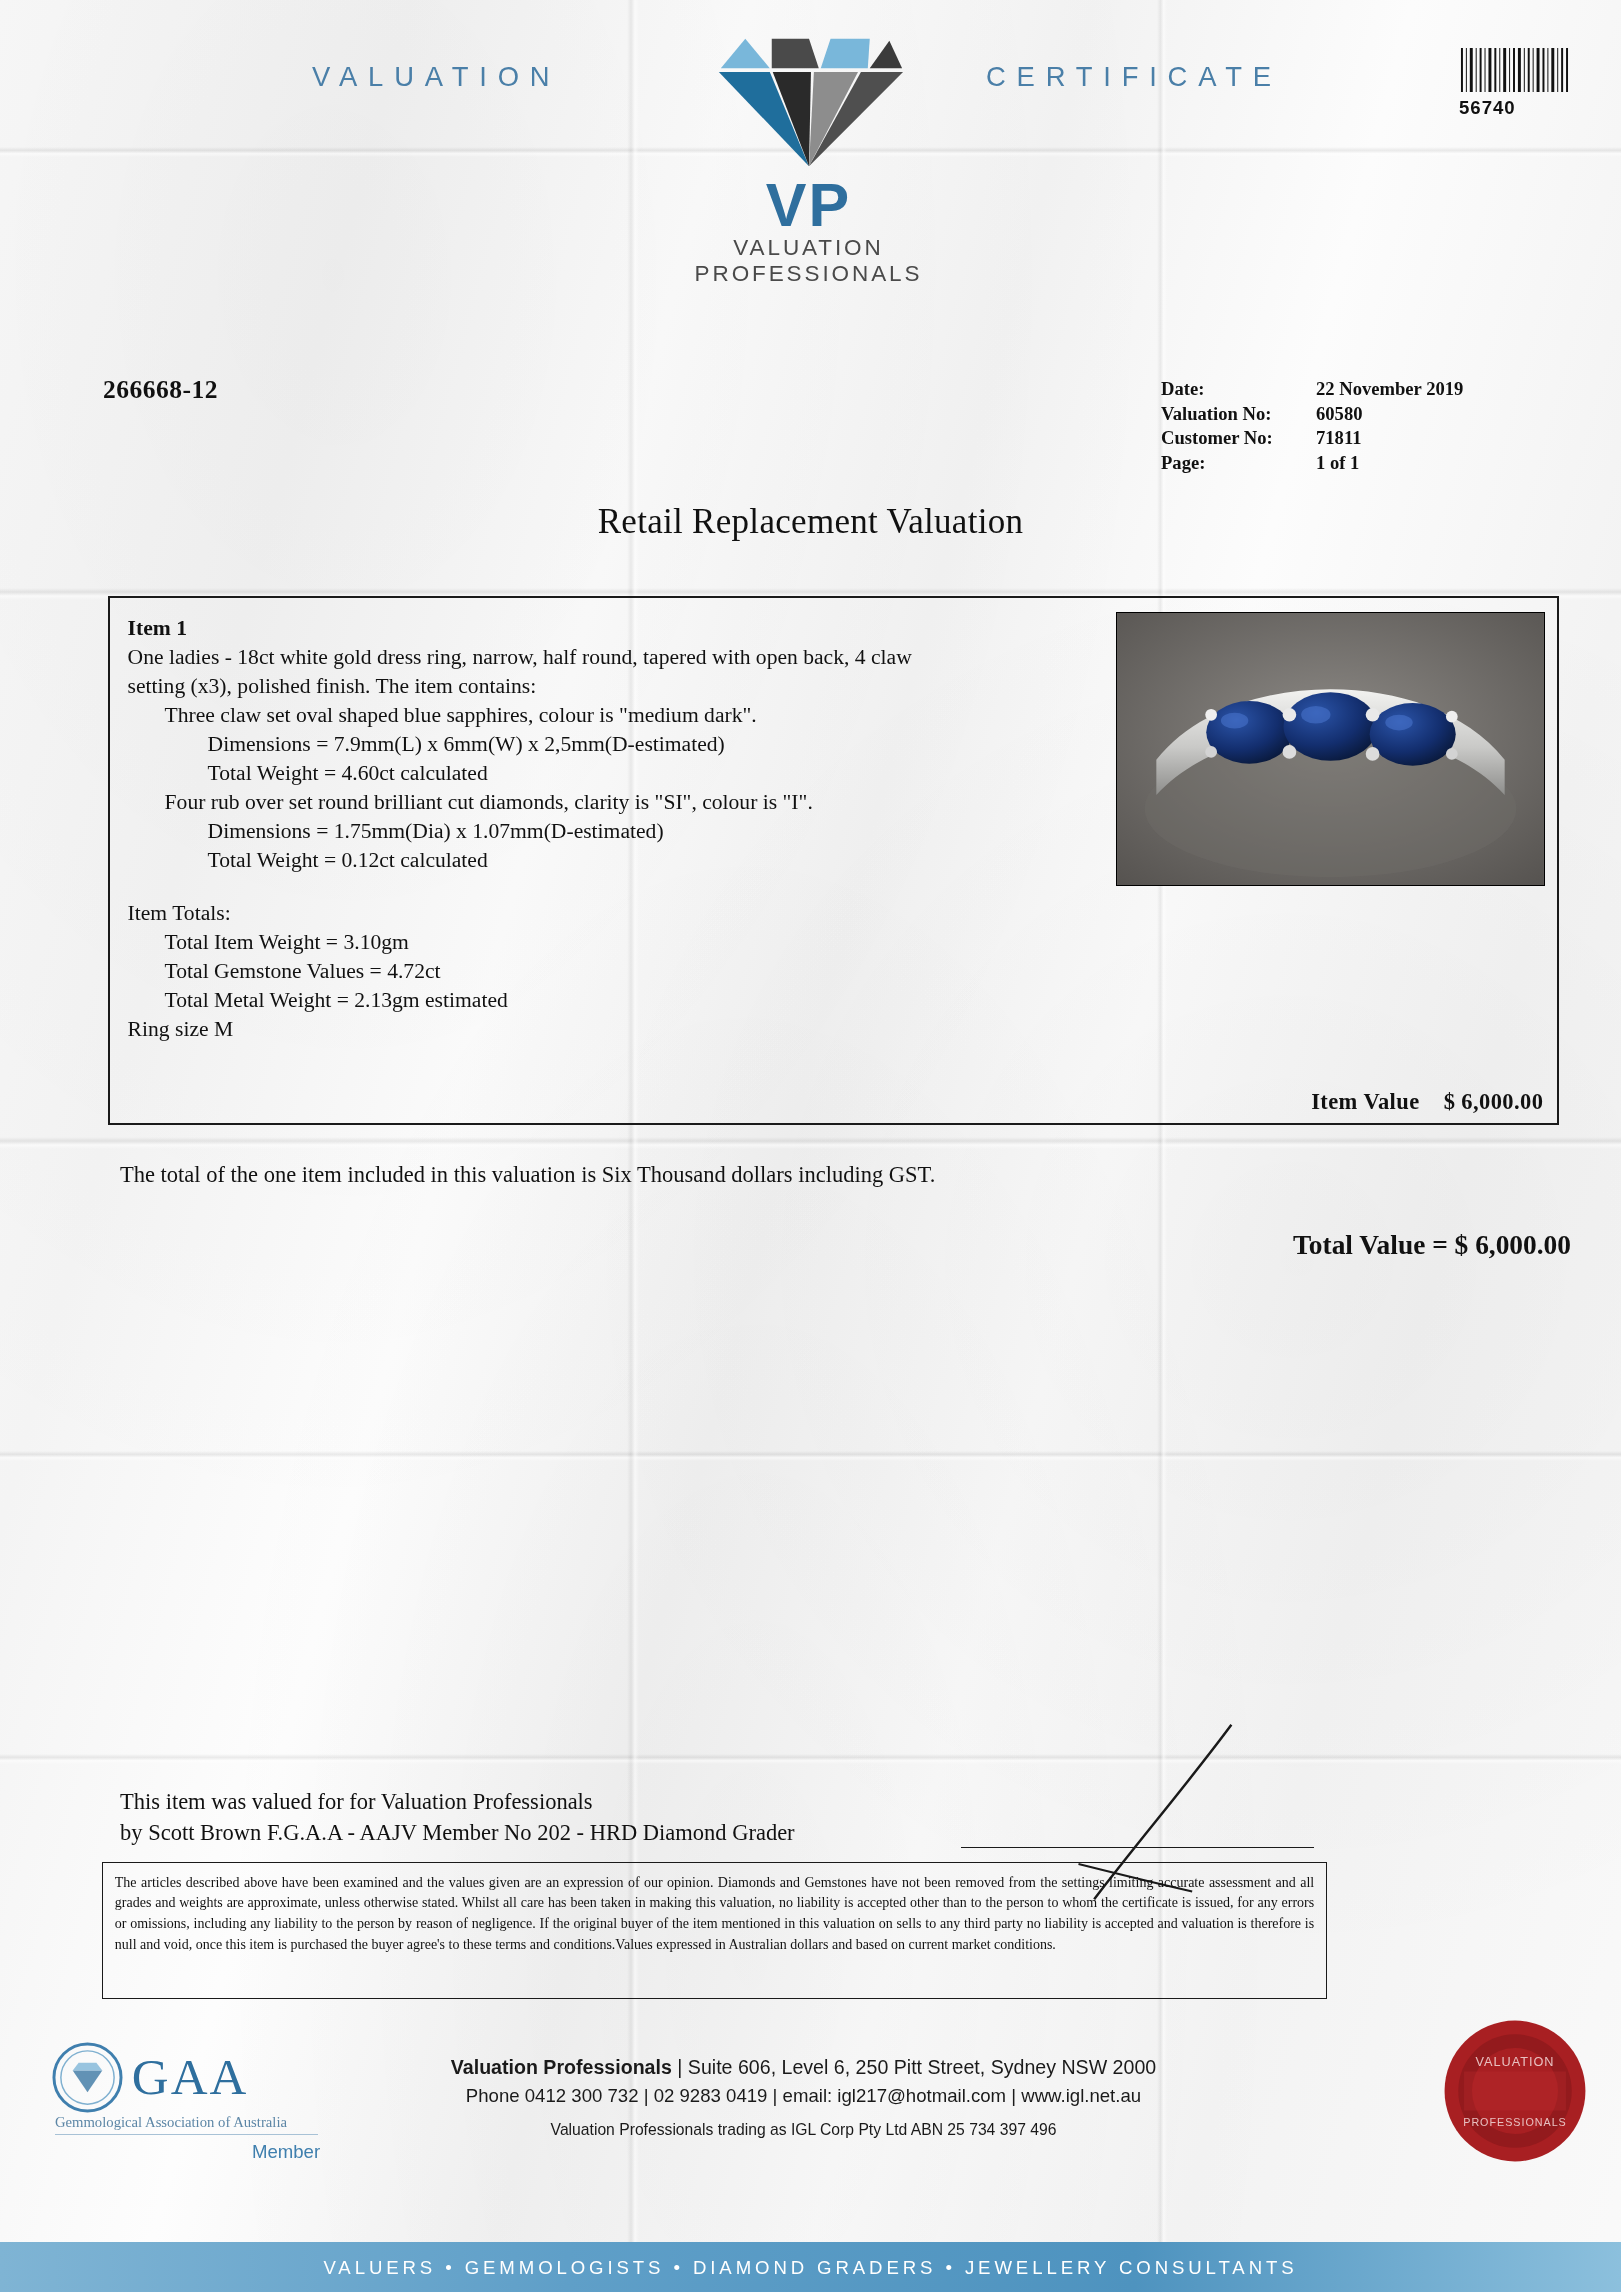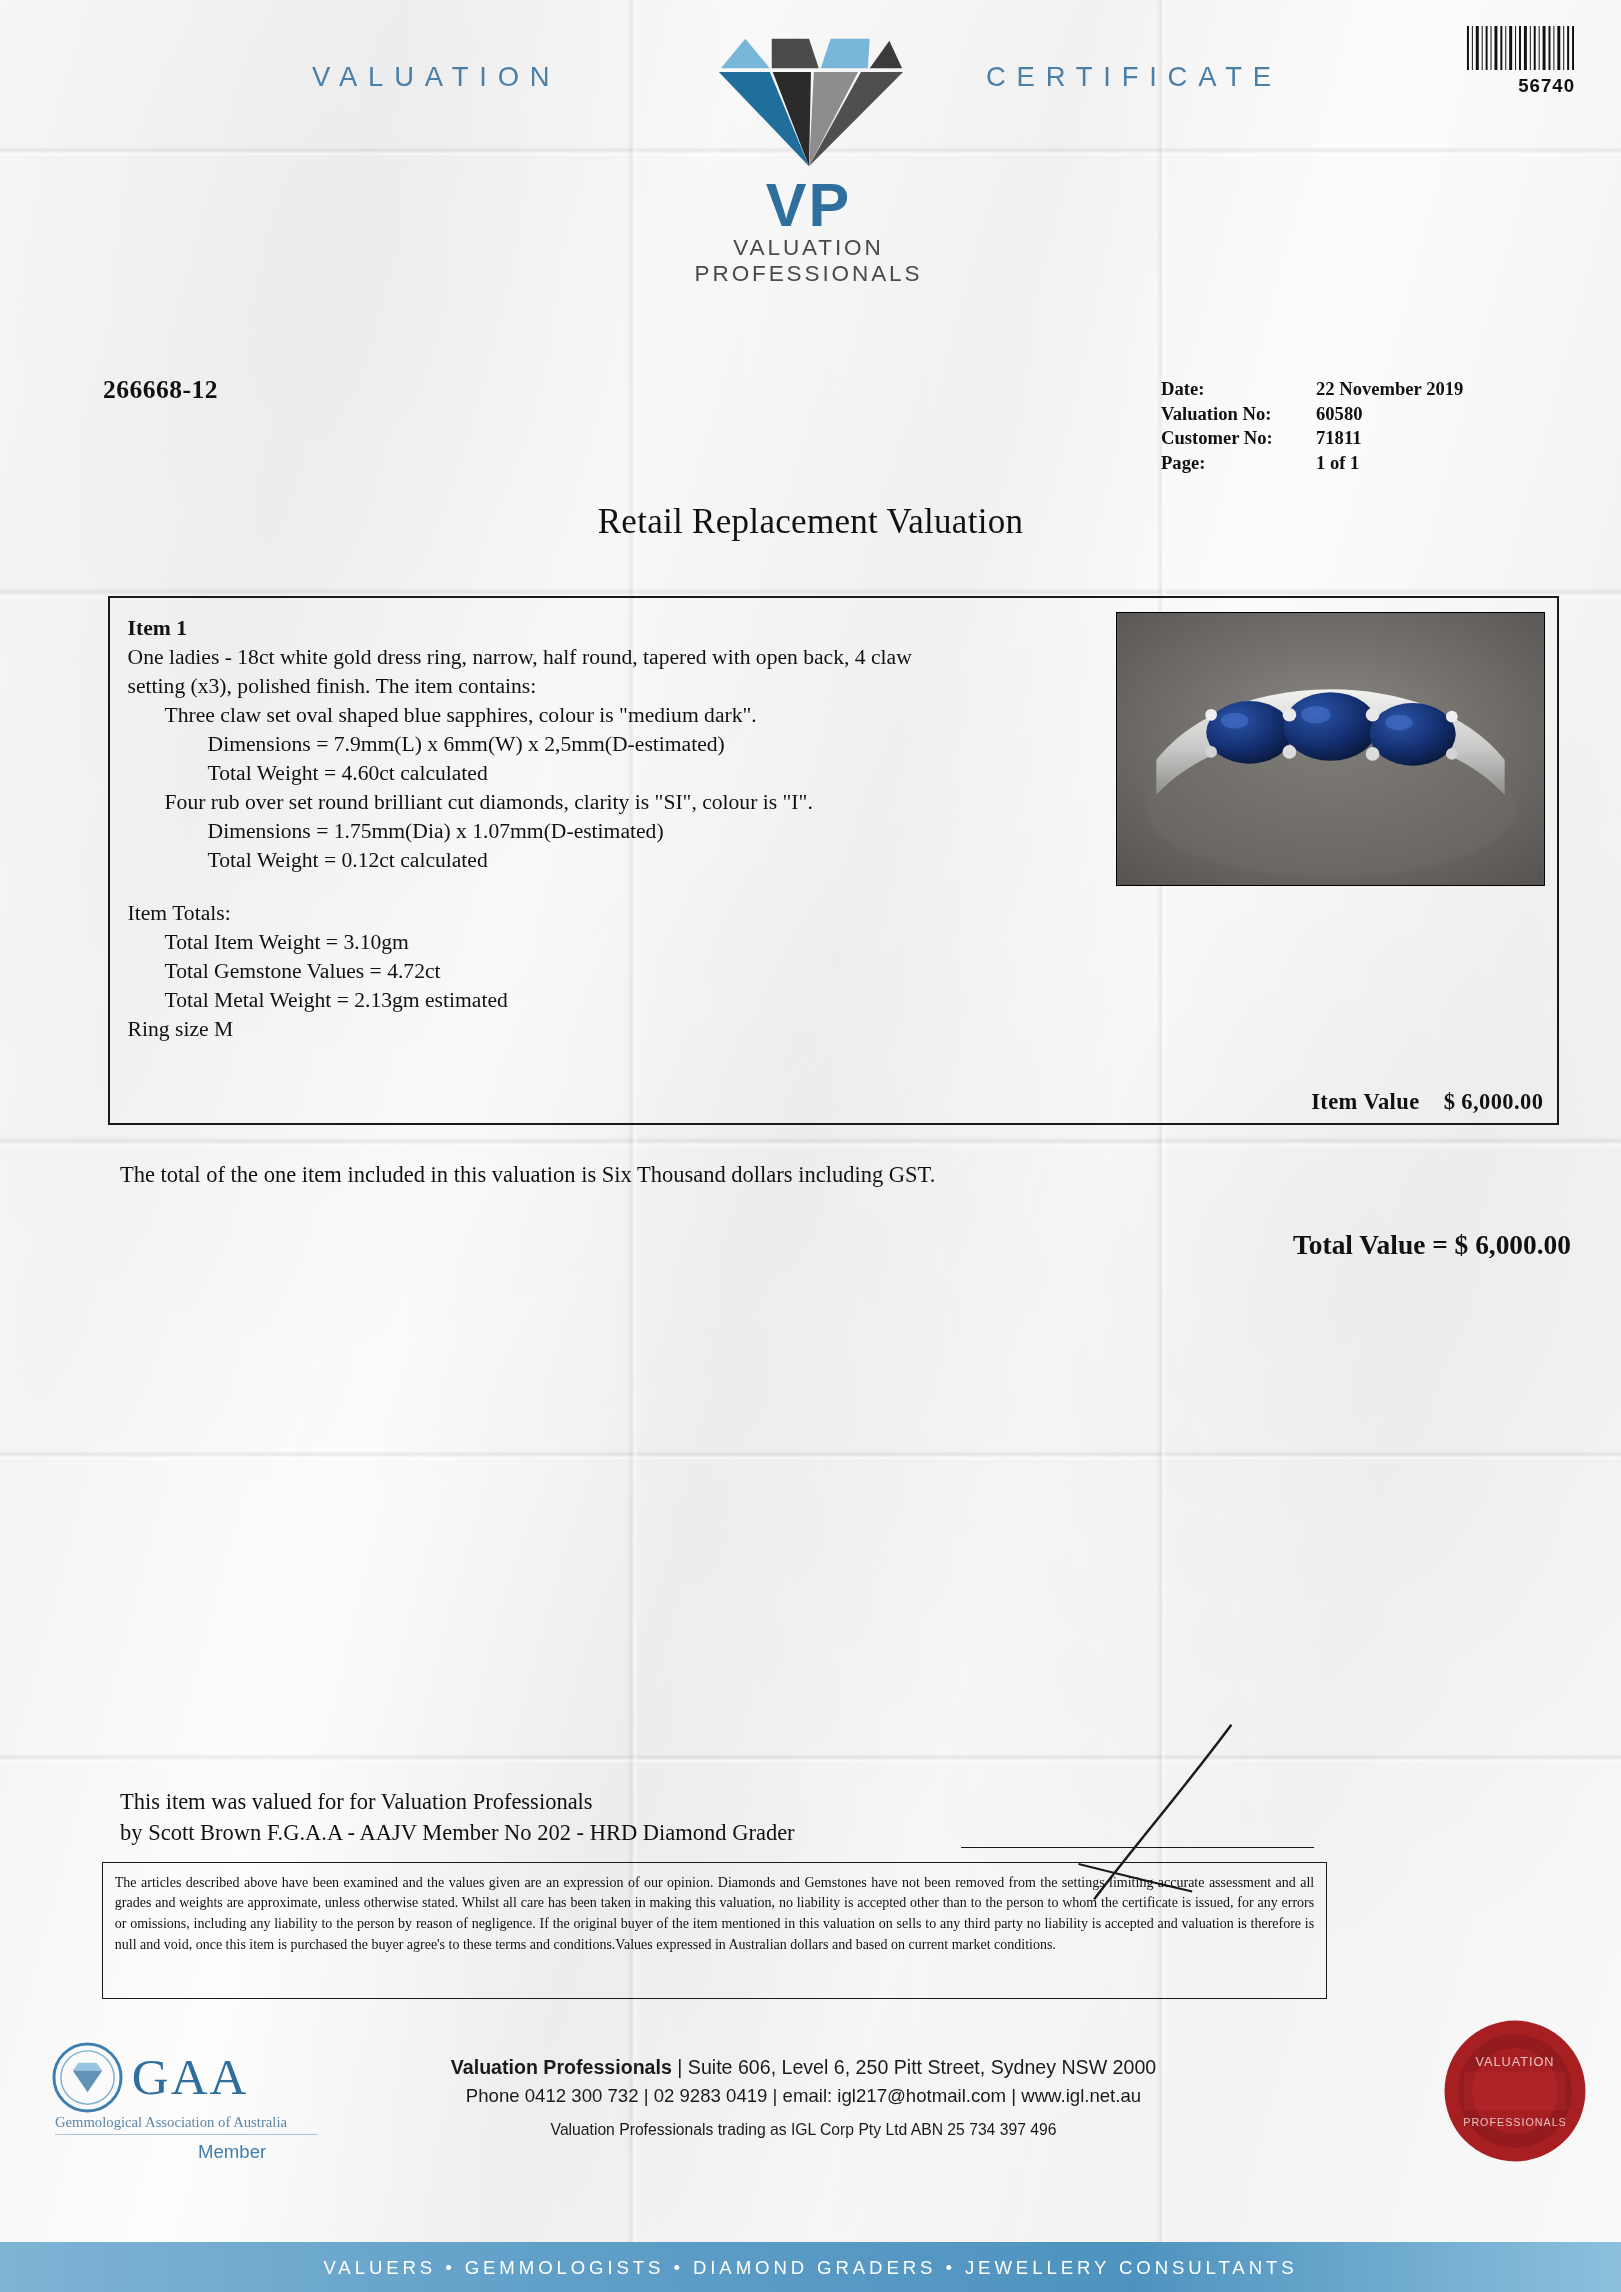--- a/index.html
+++ b/index.html
@@ -69,23 +69,23 @@
     font-family: "Liberation Sans", sans-serif;
     font-size: 22.5px;
     color: #4a4a4a;
     letter-spacing: 2.9px;
     line-height: 25.5px;
   }
 
   .barcode {
     position: absolute;
     right: 90px;
-    top: 26px;
+    top: 48px;
     width: 116px;
-    text-align: right;
+    text-align: left;
   }
   .barcode .bars { height: 44px; width: 110px; }
   .barcode .num {
     font-family: "Liberation Sans", sans-serif;
     font-weight: 700;
     font-size: 18.6px;
     letter-spacing: 1px;
     margin-top: 1px;
     color: #111;
   }
@@ -232,20 +232,21 @@
     padding-bottom: 2.9px;
     width: 263px;
     margin-left: 3.9px;
   }
   #gaa .gaa-member {
     font-family: "Liberation Sans", sans-serif;
     font-size: 18.6px;
     color: #3f7fae;
     margin-top: 5.9px;
     margin-left: 147px;
+    text-align: center;
   }
 
   #footer-contact {
     position: absolute;
     left: 333px;
     top: 2056px;
     width: 941px;
     text-align: center;
     font-family: "Liberation Sans", sans-serif;
     color: #1a1a1a;

